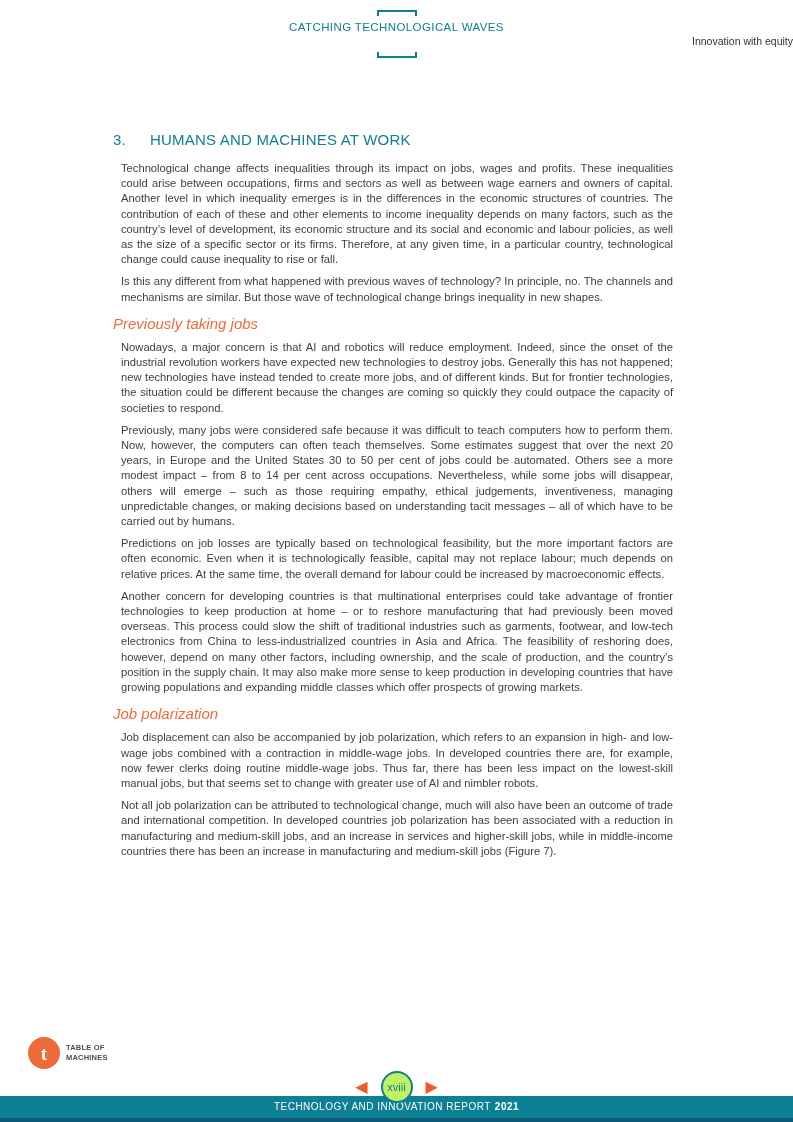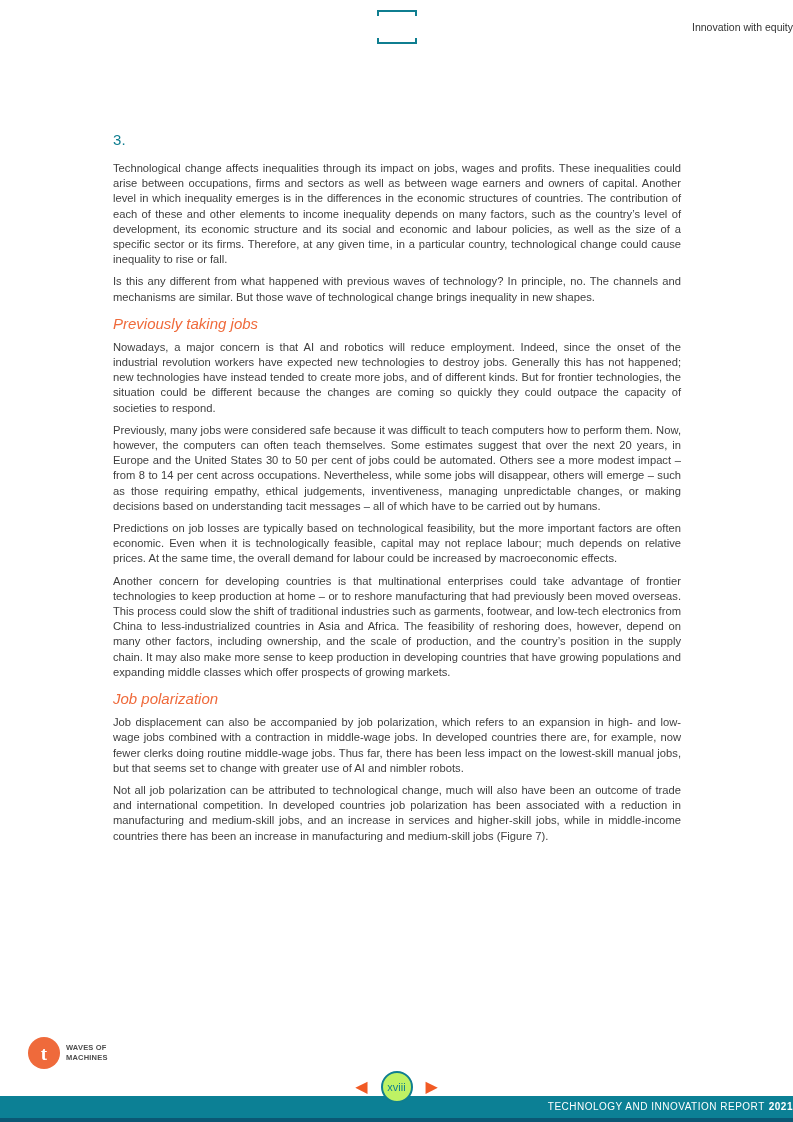--- a/index.html
+++ b/index.html
@@ -26,21 +26,21 @@
   .header-title{color:var(--teal);font-size:11.5px;letter-spacing:.4px;}
   .header-subtitle{color:#333;font-size:10.5px;margin-top:2px;text-align:right;}
 
   
   .content{position:absolute;left:113px;top:131px;width:568px;}
   .section-heading{display:flex;color:var(--teal);font-size:15px;font-weight:400;
     letter-spacing:.2px;margin-bottom:13px;}
   .section-number{width:37px;flex:0 0 37px;}
   .body-p{
     font-size:11.2px;line-height:15.2px;color:var(--text);
-    text-align:justify;margin:0 0 7px;
+    text-align:justify;margin:0 8px 7px;
   }
   .subheading{
     color:var(--orange);font-size:15px;font-style:italic;font-weight:400;
     margin:10px 0 8px;
   }
 
   
   .toc-badge{position:absolute;left:28px;top:1037px;display:flex;align-items:center;gap:6px;cursor:pointer;}
   .toc-circle{
     width:32px;height:32px;border-radius:50%;background:var(--orange);
@@ -52,39 +52,41 @@
   
   .pager{position:absolute;left:0;right:0;top:1071px;display:flex;justify-content:center;
     align-items:center;gap:13px;z-index:2;}
   .pager-arrow{color:var(--arrow);font-size:16px;line-height:1;cursor:pointer;user-select:none;}
   .page-circle{
     width:32px;height:32px;border-radius:50%;background:#bef264;border:2px solid var(--teal);
     color:var(--teal);font-size:11px;display:flex;align-items:center;justify-content:center;
   }
   .footer-band{
     position:absolute;left:0;right:0;top:1096px;height:22px;background:var(--band);
-    color:#fff;text-align:right;font-size:10px;letter-spacing:.5px;line-height:22px;z-index:1;
+    color:#fff;text-align:center;font-size:10px;letter-spacing:.5px;line-height:22px;z-index:1;
   }
   .footer-band .year{font-weight:bold;margin-left:4px;}
   .footer-strip{position:absolute;left:0;right:0;bottom:0;height:4px;background:var(--strip);}
 </style>
 </head>
 <body>
 
 <div class="page">
 
   <div class="header">
     <div class="bracket top"></div>
+    <div class="header-title">CATCHING TECHNOLOGICAL WAVES</div>
     <div class="header-subtitle">Innovation with equity</div>
     <div class="bracket bottom"></div>
   </div>
 
   <div class="content">
     <div class="section-heading">
       <span class="section-number">3.</span>
+      <span class="section-title">HUMANS AND MACHINES AT WORK</span>
     </div>
 
     <p class="body-p">Technological change affects inequalities through its impact on jobs, wages and profits. These inequalities could arise between occupations, firms and sectors as well as between wage earners and owners of capital. Another level in which inequality emerges is in the differences in the economic structures of countries. The contribution of each of these and other elements to income inequality depends on many factors, such as the country’s level of development, its economic structure and its social and economic and labour policies, as well as the size of a specific sector or its firms. Therefore, at any given time, in a particular country, technological change could cause inequality to rise or fall.</p>
     <p class="body-p">Is this any different from what happened with previous waves of technology? In principle, no. The channels and mechanisms are similar. But those wave of technological change brings inequality in new shapes.</p>
 
     <h2 class="subheading">Previously taking jobs</h2>
     <p class="body-p">Nowadays, a major concern is that AI and robotics will reduce employment. Indeed, since the onset of the industrial revolution workers have expected new technologies to destroy jobs. Generally this has not happened; new technologies have instead tended to create more jobs, and of different kinds. But for frontier technologies, the situation could be different because the changes are coming so quickly they could outpace the capacity of societies to respond.</p>
     <p class="body-p">Previously, many jobs were considered safe because it was difficult to teach computers how to perform them. Now, however, the computers can often teach themselves. Some estimates suggest that over the next 20 years, in Europe and the United States 30 to 50 per cent of jobs could be automated. Others see a more modest impact – from 8 to 14 per cent across occupations. Nevertheless, while some jobs will disappear, others will emerge – such as those requiring empathy, ethical judgements, inventiveness, managing unpredictable changes, or making decisions based on understanding tacit messages – all of which have to be carried out by humans.</p>
     <p class="body-p">Predictions on job losses are typically based on technological feasibility, but the more important factors are often economic. Even when it is technologically feasible, capital may not replace labour; much depends on relative prices. At the same time, the overall demand for labour could be increased by macroeconomic effects.</p>
     <p class="body-p">Another concern for developing countries is that multinational enterprises could take advantage of frontier technologies to keep production at home – or to reshore manufacturing that had previously been moved overseas. This process could slow the shift of traditional industries such as garments, footwear, and low-tech electronics from China to less-industrialized countries in Asia and Africa. The feasibility of reshoring does, however, depend on many other factors, including ownership, and the scale of production, and the country’s position in the supply chain. It may also make more sense to keep production in developing countries that have growing populations and expanding middle classes which offer prospects of growing markets.</p>
@@ -92,21 +94,21 @@
     <h2 class="subheading">Job polarization</h2>
     <p class="body-p">Job displacement can also be accompanied by job polarization, which refers to an expansion in high- and low-wage jobs combined with a contraction in middle-wage jobs. In developed countries there are, for example, now fewer clerks doing routine middle-wage jobs. Thus far, there has been less impact on the lowest-skill manual jobs, but that seems set to change with greater use of AI and nimbler robots.</p>
     <p class="body-p">Not all job polarization can be attributed to technological change, much will also have been an outcome of trade and international competition. In developed countries job polarization has been associated with a reduction in manufacturing and medium-skill jobs, and an increase in services and higher-skill jobs, while in middle-income countries there has been an increase in manufacturing and medium-skill jobs (Figure 7).</p>
   </div>
 
   <div class="toc-badge">
     <div class="toc-circle">
       <span class="toc-glyph">t</span>
     </div>
     <div class="toc-label">
-      <div>WAVES OF</div>
+      <div>TABLE OF</div>
       <div>MACHINES</div>
     </div>
   </div>
 
   <div class="pager">
     <span class="pager-arrow">◀</span>
     <span class="page-circle">xviii</span>
     <span class="pager-arrow">▶</span>
   </div>
 

